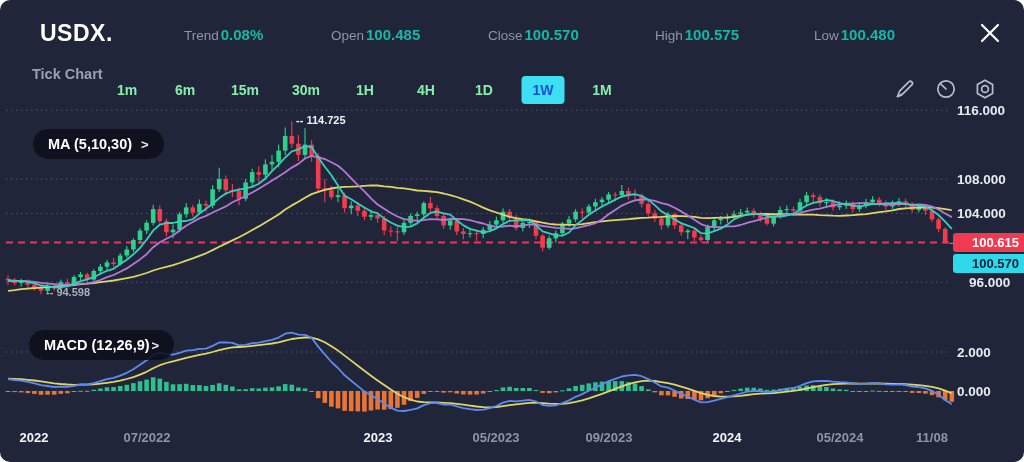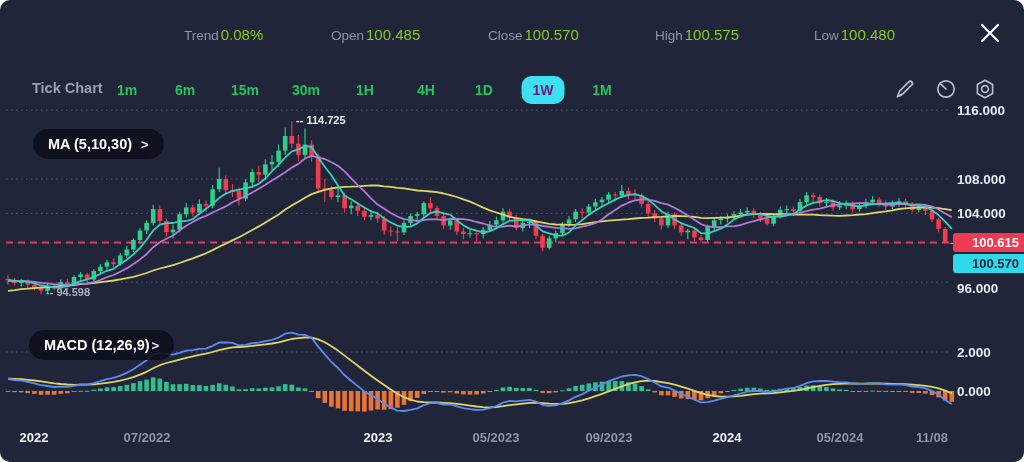--- a/index.html
+++ b/index.html
@@ -3,25 +3,25 @@
 <meta charset="utf-8">
 <style>
   html,body{margin:0;padding:0;background:#fff}
   .app{position:relative;width:1024px;height:462px;background:#212539;font-family:"Liberation Sans",sans-serif;border-radius:10px;overflow:hidden}
   .layer{position:absolute;inset:0;z-index:2;pointer-events:none}
   .layer *{pointer-events:auto}
   #chart-svg{position:absolute;left:0;top:0;z-index:1}
   .symbol{position:absolute;left:40px;top:20px;font-size:23px;font-weight:700;color:#ffffff;letter-spacing:.5px}
   .stat{position:absolute;top:26px;display:flex;align-items:baseline;white-space:nowrap}
   .hdr-label{color:#8d95a8;font-size:13.5px;font-weight:400}
-  .hdr-value{color:#84cc16;font-size:15px;font-weight:400;margin-left:2px}
+  .hdr-value{color:#14b8a6;font-size:15px;font-weight:700;margin-left:2px}
   .close-btn{position:absolute;left:974px;top:18px;width:32px;height:32px;background:none;border:none;cursor:pointer;padding:0}
-  .tickchart{position:absolute;left:32px;top:80px;color:#99a0b2;font-size:14.5px;font-weight:600}
-  .tf-btn{position:absolute;top:76px;transform:translateX(-50%);color:#22c55e;font-size:14px;font-weight:600;background:none;border:none;padding:6px 11px;cursor:pointer;font-family:inherit}
-  .tf-btn.active{background:#3ddff2;color:#701a75;border-radius:10px}
+  .tickchart{position:absolute;left:32px;top:66px;color:#99a0b2;font-size:14.5px;font-weight:600}
+  .tf-btn{position:absolute;top:76px;transform:translateX(-50%);color:#86efac;font-size:14px;font-weight:600;background:none;border:none;padding:6px 11px;cursor:pointer;font-family:inherit}
+  .tf-btn.active{background:#3ddff2;color:#1d4ed8;border-radius:4px}
   .icon-btn{position:absolute;top:75px;width:28px;height:28px;background:none;border:none;cursor:pointer;padding:2px}
   .pill{position:absolute;background:rgba(12,15,27,.88);border-radius:17px;color:#fff;font-weight:700;font-size:14.5px;display:flex;align-items:center;padding:7px 15px;cursor:pointer}
   .pill .chev{margin-left:9px;font-size:13px;color:#e8ebf2}
   #ma-pill{left:33px;top:129px}
   #macd-pill{left:29px;top:330px}
   #macd-pill .chev{margin-left:2px}
   .axis-label{position:absolute;left:957px;transform:translateY(-50%);color:#e8ebf2;font-size:13.5px;font-weight:700;white-space:nowrap}
   .badge{position:absolute;left:953px;width:85px;height:19px;line-height:19px;text-align:center;font-size:13px;font-weight:700;border-radius:3px}
   #badge-line{background:#ef3a52;color:#ffffff;top:233px}
   #badge-close{background:#2fd9ea;color:#122038;top:254px}
@@ -490,20 +490,21 @@
         <rect x="936.3" y="391.0" width="4.6" height="6.3" fill="#ea7436"></rect>
         <rect x="942.9" y="391.0" width="4.6" height="9.3" fill="#ea7436"></rect>
         <rect x="949.5" y="391.0" width="4.6" height="10.8" fill="#ea7436"></rect>
         <path d="M8.0 378.6L14.6 378.9L21.2 379.2L27.8 379.8L34.4 380.5L41.0 381.4L47.6 382.3L54.2 383.3L60.8 384.0L67.4 384.5L74.0 384.8L80.6 384.7L87.2 384.7L93.8 384.4L100.4 383.7L107.0 382.8L113.6 381.8L120.2 380.6L126.8 379.0L133.4 377.1L140.0 374.6L146.6 371.8L153.2 368.3L159.8 365.2L166.4 363.0L173.0 361.3L179.6 359.6L186.2 357.8L192.8 356.3L199.4 354.8L206.0 353.6L212.6 352.0L219.2 350.1L225.8 348.6L232.4 347.4L239.0 347.0L245.6 346.6L252.2 345.9L258.8 345.2L265.4 344.4L272.0 343.5L278.6 342.3L285.2 340.6L291.8 339.0L298.4 338.1L305.0 337.5L311.6 337.6L318.2 339.4L324.8 342.3L331.4 346.3L338.0 350.6L344.6 355.6L351.2 360.6L357.8 365.7L364.4 370.8L371.0 375.7L377.6 380.4L384.2 385.0L390.8 389.6L397.4 393.8L404.0 397.2L410.6 399.7L417.2 401.5L423.8 402.2L430.4 402.4L437.0 402.5L443.6 402.9L450.2 403.2L456.8 403.9L463.4 404.7L470.0 405.6L476.6 406.5L483.2 407.1L489.8 407.3L496.4 407.0L503.0 406.2L509.6 405.1L516.2 404.4L522.8 403.6L529.4 402.9L536.0 402.6L542.6 403.1L549.2 403.6L555.8 403.9L562.4 403.8L569.0 403.1L575.6 401.8L582.2 400.3L588.8 398.4L595.4 396.2L602.0 393.9L608.6 391.3L615.2 388.8L621.8 386.4L628.4 384.2L635.0 382.3L641.6 381.1L648.2 380.7L654.8 381.0L661.4 382.1L668.0 383.2L674.6 384.7L681.2 386.6L687.8 388.6L694.4 390.8L701.0 393.1L707.6 394.9L714.2 396.0L720.8 396.6L727.4 396.7L734.0 396.4L740.6 395.9L747.2 395.0L753.8 394.2L760.4 393.6L767.0 393.3L773.6 393.0L780.2 392.4L786.8 391.7L793.4 390.9L800.0 389.9L806.6 388.5L813.2 387.1L819.8 385.9L826.4 384.9L833.0 384.2L839.6 383.8L846.2 383.5L852.8 383.5L859.4 383.6L866.0 383.6L872.6 383.5L879.2 383.5L885.8 383.6L892.4 383.8L899.0 383.9L905.6 384.2L912.2 384.6L918.8 385.1L925.4 385.8L932.0 386.8L938.6 388.4L945.2 390.7L951.8 393.4" fill="none" stroke="#ddd566" stroke-width="1.8" stroke-linejoin="round"></path>
         <path d="M8.0 379.0L14.6 380.0L21.2 380.6L27.8 381.8L34.4 383.3L41.0 385.2L47.6 386.0L54.2 387.0L60.8 386.7L67.4 386.9L74.0 385.8L80.6 384.5L87.2 384.5L93.8 383.1L100.4 381.2L107.0 379.1L113.6 377.9L120.2 375.6L126.8 372.8L133.4 369.2L140.0 364.8L146.6 360.3L153.2 354.7L159.8 352.8L166.4 353.8L173.0 354.6L179.6 352.8L186.2 350.6L192.8 350.2L199.4 348.9L206.0 348.6L212.6 345.9L219.2 342.5L225.8 342.3L232.4 342.9L239.0 345.4L245.6 344.8L252.2 343.1L258.8 342.7L265.4 341.1L272.0 339.9L278.6 337.6L285.2 333.7L291.8 332.7L298.4 334.6L305.0 334.9L311.6 337.8L318.2 346.6L324.8 354.3L331.4 362.0L338.0 368.0L344.6 375.3L351.2 380.8L357.8 386.1L364.4 391.4L371.0 395.3L377.6 398.9L384.2 403.8L390.8 407.6L397.4 410.6L404.0 411.0L410.6 409.8L417.2 408.4L423.8 405.1L430.4 403.2L437.0 403.0L443.6 404.5L450.2 404.5L456.8 406.4L463.4 408.2L470.0 409.2L476.6 410.0L483.2 409.6L489.8 408.1L496.4 406.0L503.0 402.6L509.6 400.9L516.2 401.4L522.8 400.6L529.4 399.8L536.0 401.5L542.6 405.0L549.2 405.8L555.8 405.3L562.4 403.1L569.0 400.4L575.6 396.8L582.2 394.1L588.8 390.8L595.4 387.5L602.0 384.4L608.6 381.2L615.2 378.9L621.8 376.5L628.4 375.4L635.0 374.9L641.6 376.2L648.2 379.1L654.8 382.5L661.4 386.4L668.0 387.6L674.6 390.5L681.2 394.1L687.8 396.5L694.4 399.6L701.0 402.4L707.6 402.1L714.2 400.6L720.8 398.9L727.4 397.2L734.0 395.3L740.6 393.5L747.2 391.7L753.8 391.0L760.4 391.1L767.0 392.2L773.6 391.6L780.2 390.1L786.8 388.7L793.4 388.0L800.0 385.9L806.6 383.1L813.2 381.3L819.8 381.0L826.4 380.8L833.0 381.7L839.6 382.2L846.2 382.4L852.8 383.5L859.4 383.9L866.0 383.7L872.6 383.1L879.2 383.3L885.8 384.3L892.4 384.6L899.0 384.4L905.6 385.0L912.2 386.5L918.8 387.1L925.4 388.3L932.0 390.9L938.6 394.7L945.2 400.0L951.8 404.2" fill="none" stroke="#5b8bf0" stroke-width="1.8" stroke-linejoin="round"></path>
       </g>
     </svg>
 
   <div class="layer">
 
+    <div class="symbol">USDX.</div>
     <div class="stat" style="left:184px">
       <span class="hdr-label">Trend</span>
       <span class="hdr-value">0.08%</span>
     </div>
     <div class="stat" style="left:331px">
       <span class="hdr-label">Open</span>
       <span class="hdr-value">100.485</span>
     </div>
     <div class="stat" style="left:488px">
       <span class="hdr-label">Close</span>
@@ -566,21 +567,21 @@
     <div class="anno" id="anno-high">-- 114.725</div>
     <div class="anno" id="anno-low">-- 94.598</div>
 
     <div class="badge" id="badge-line">100.615</div>
     <div class="badge" id="badge-close">100.570</div>
 
     <div id="price-axis">
         <span class="axis-label" style="top: 110px;">116.000</span>
         <span class="axis-label" style="top: 179px;">108.000</span>
         <span class="axis-label" style="top: 213px;">104.000</span>
-        <span class="axis-label" style="top: 288px;">96.000</span>
+        <span class="axis-label" style="top: 282px; margin-left: 12px;">96.000</span>
       </div>
     <div id="macd-axis">
         <span class="axis-label" style="top: 352px;">2.000</span>
         <span class="axis-label" style="top: 391px;">0.000</span>
       </div>
     <div id="time-axis">
         <span class="time-label bold" style="left: 34px;">2022</span>
         <span class="time-label" style="left: 147px;">07/2022</span>
         <span class="time-label" style="left: 239px; margin-top: 40px;">08/2022</span>
         <span class="time-label bold" style="left: 378px;">2023</span>

